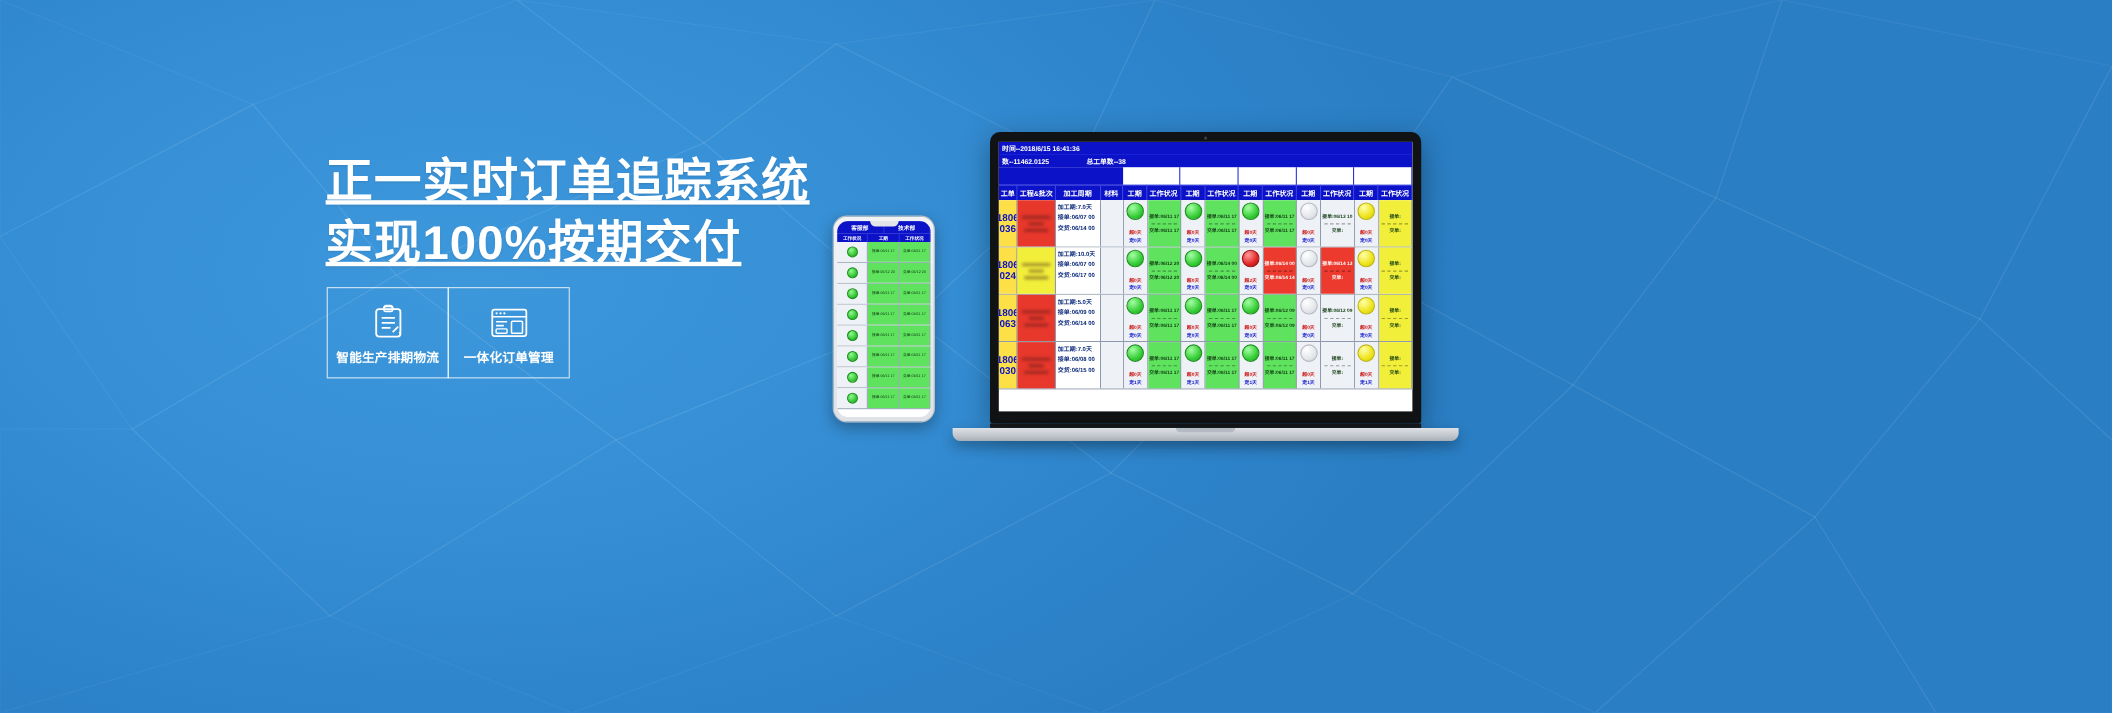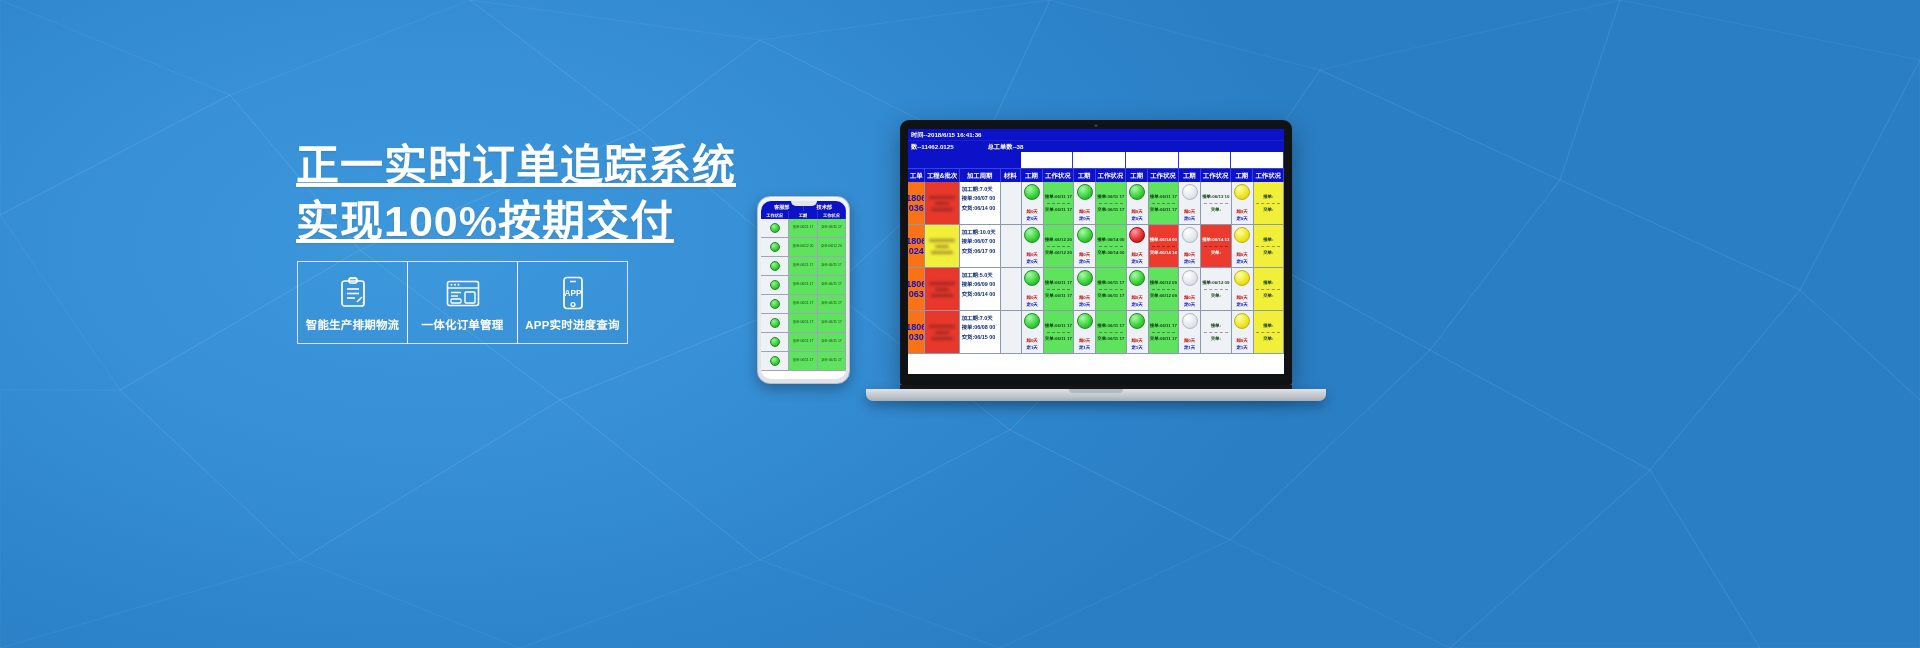--- a/index.html
+++ b/index.html
@@ -121,21 +121,21 @@
       text-align:center; padding:2px 0; border-right:1px solid #2a33d8; }
   .col-head { display:flex; background:#0b12c8; }
   .col-cell { color:#ffffff; font-size:6.4px; font-weight:bold;
       text-align:center; padding:2px 0; border-right:1px solid #3a43e2;
       border-top:1px solid #3a43e2; white-space:nowrap; }
 
   .tbody { background:#ffffff; }
   .trow { display:flex; border-bottom:1px solid #8e99ab; }
   .cell { border-right:1px solid #8e99ab; position:relative; overflow:hidden; }
 
-  .c-id { background:#f97316; color:#0b12c8; font-size:9px; font-weight:bold;
+  .c-id { background:#fde047; color:#0b12c8; font-size:9px; font-weight:bold;
       display:flex; flex-direction:column; align-items:center; justify-content:center; line-height:1.15; }
   .c-proj { position:relative; }
   .c-proj .blurtext { position:absolute; inset:0; display:flex; flex-direction:column;
       align-items:center; justify-content:center; gap:3px; filter:blur(1.6px); }
   .c-proj .blurtext span { display:block; height:3px; background:rgba(60,20,20,.40); border-radius:1px; }
   .c-cycle { background:#ffffff; color:#0b2a7a; font-size:5.4px; font-weight:bold;
       padding:3px 2px; line-height:1.75; }
   .c-mat { background:#eef1f6; }
   .c-gq { background:#eef1f6; display:flex; flex-direction:column;
       align-items:center; justify-content:space-between; padding:2px 0; }
@@ -220,31 +220,20 @@
         <circle cx="12.5" cy="4.8" r="1" fill="#fff"></circle>
         <line x1="5" y1="12.5" x2="15" y2="12.5" stroke="#fff" stroke-width="1.5"></line>
         <line x1="5" y1="16" x2="12" y2="16" stroke="#fff" stroke-width="1.5"></line>
         <rect x="5" y="19" width="10" height="4" rx="1" fill="none" stroke="#fff" stroke-width="1.3"></rect>
         <rect x="19" y="12" width="10" height="11" rx="1" fill="none" stroke="#fff" stroke-width="1.4"></rect>
       </svg>
     </div>
     <div class="flabel">一体化订单管理</div>
   </div>
 
-  <div class="feature">
-    <div class="ficon">
-      <svg width="24" height="34" viewBox="0 0 24 34">
-        <rect x="3" y="1.5" width="18" height="31" rx="3" fill="none" stroke="#fff" stroke-width="1.7"></rect>
-        <line x1="9" y1="5.5" x2="15" y2="5.5" stroke="#fff" stroke-width="1.5"></line>
-        <circle cx="12" cy="28.5" r="1.9" fill="none" stroke="#fff" stroke-width="1.4"></circle>
-        <text x="12" y="19.5" fill="#fff" font-size="8.2" font-weight="bold" text-anchor="middle" font-family="Liberation Sans, sans-serif">APP</text>
-      </svg>
-    </div>
-    <div class="flabel">APP实时进度查询</div>
-  </div>
 
 </div>
 
 <div id="phone">
   <div class="phone-body">
     <div class="phone-notch"></div>
     <div class="phone-screen">
       <div class="ph-head">
         <div class="dep">客服部</div>
         <div class="dep">技术部</div>

